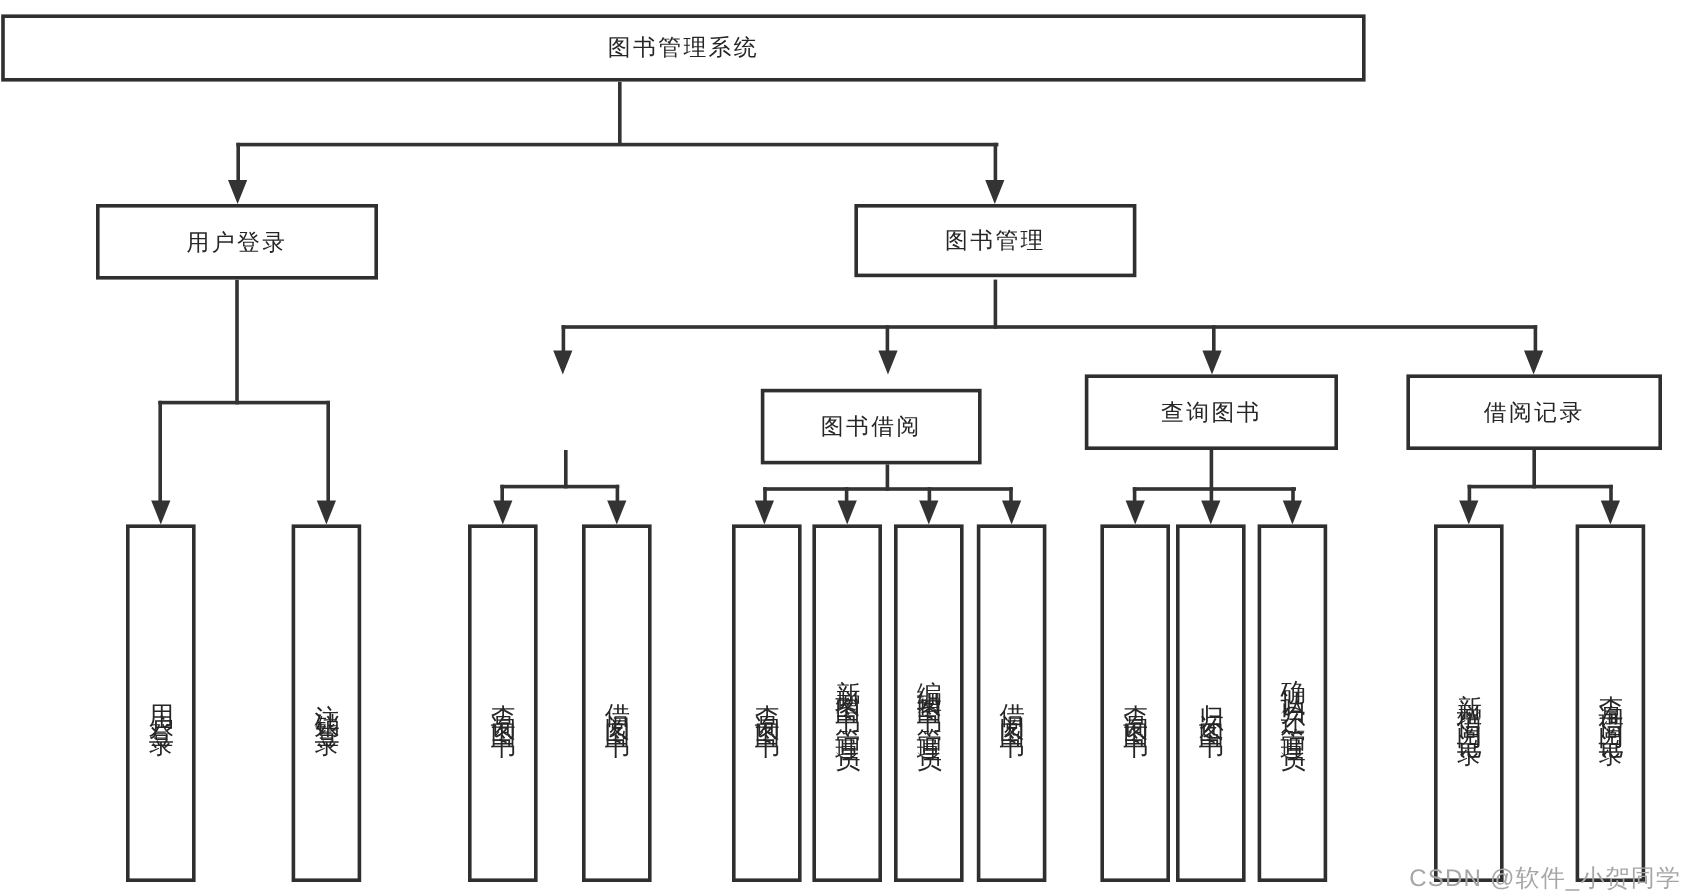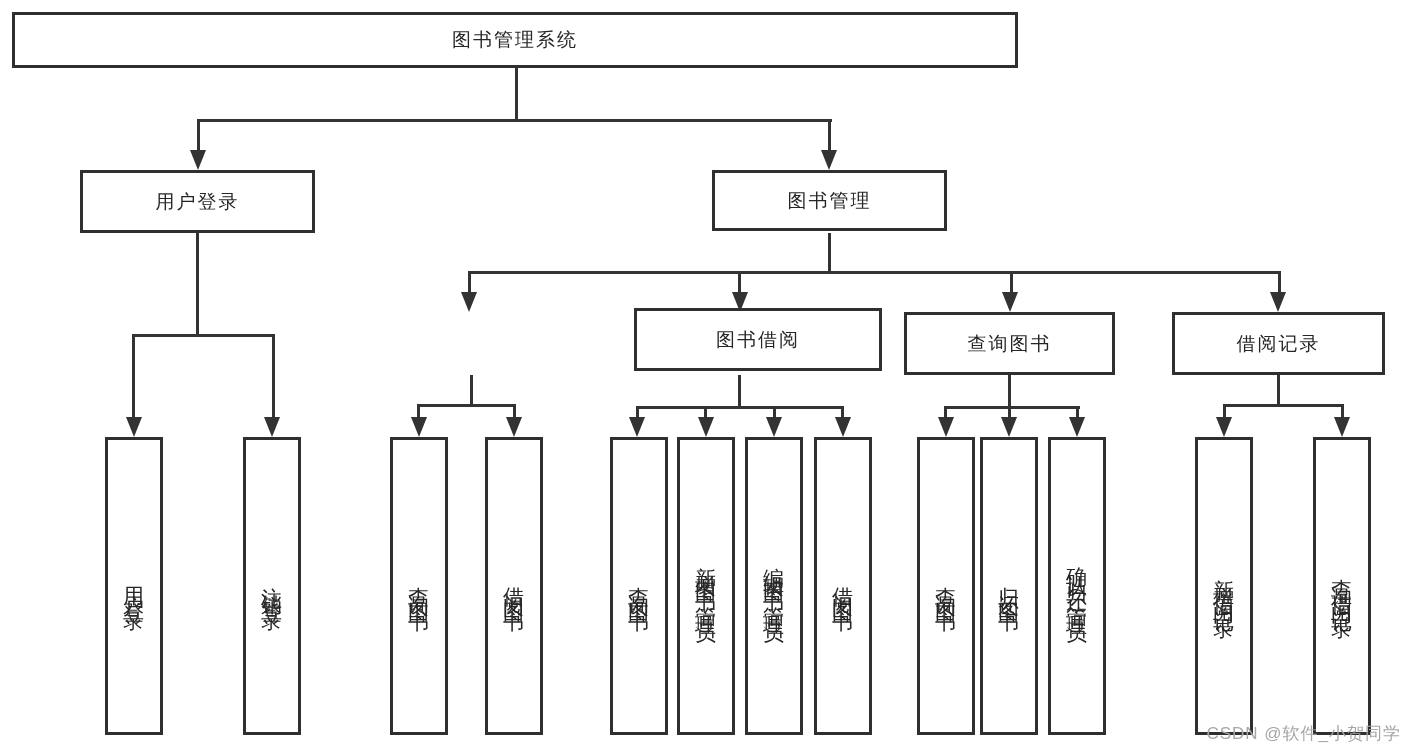--- a/index.html
+++ b/index.html
@@ -68,42 +68,42 @@
     border-left: 8px solid transparent;
     border-right: 8px solid transparent;
     border-top: 20px solid #333333;
     z-index: 1;
   }
   .watermark {
     position: absolute;
     right: 4px;
     bottom: 2px;
     color: #a6a6a6;
-    font-size: 17px;
+    font-size: 20px;
     letter-spacing: 1px;
     z-index: 3;
   }
 </style>
 </head>
 <body>
 
 <div id="stage">
 
-  <div class="node" style="left:12px; top:12px; width:1006px; height:56px;">
+  <div class="node" style="left:1px; top:12px; width:1137px; height:56px;">
     <span>图书管理系统</span>
   </div>
 
   <div class="node" style="left:80px; top:170px; width:235px; height:63px;">
     <span>用户登录</span>
   </div>
   <div class="node" style="left:712px; top:170px; width:235px; height:61px;">
     <span>图书管理</span>
   </div>
 
-  <div class="node" style="left:634px; top:308px; width:248px; height:63px;">
+  <div class="node" style="left:634px; top:324px; width:184px; height:63px;">
     <span>图书借阅</span>
   </div>
   <div class="node" style="left:904px; top:312px; width:211px; height:63px;">
     <span>查询图书</span>
   </div>
   <div class="node" style="left:1172px; top:312px; width:213px; height:63px;">
     <span>借阅记录</span>
   </div>
 
   <div class="leaf" style="left:105px;">

